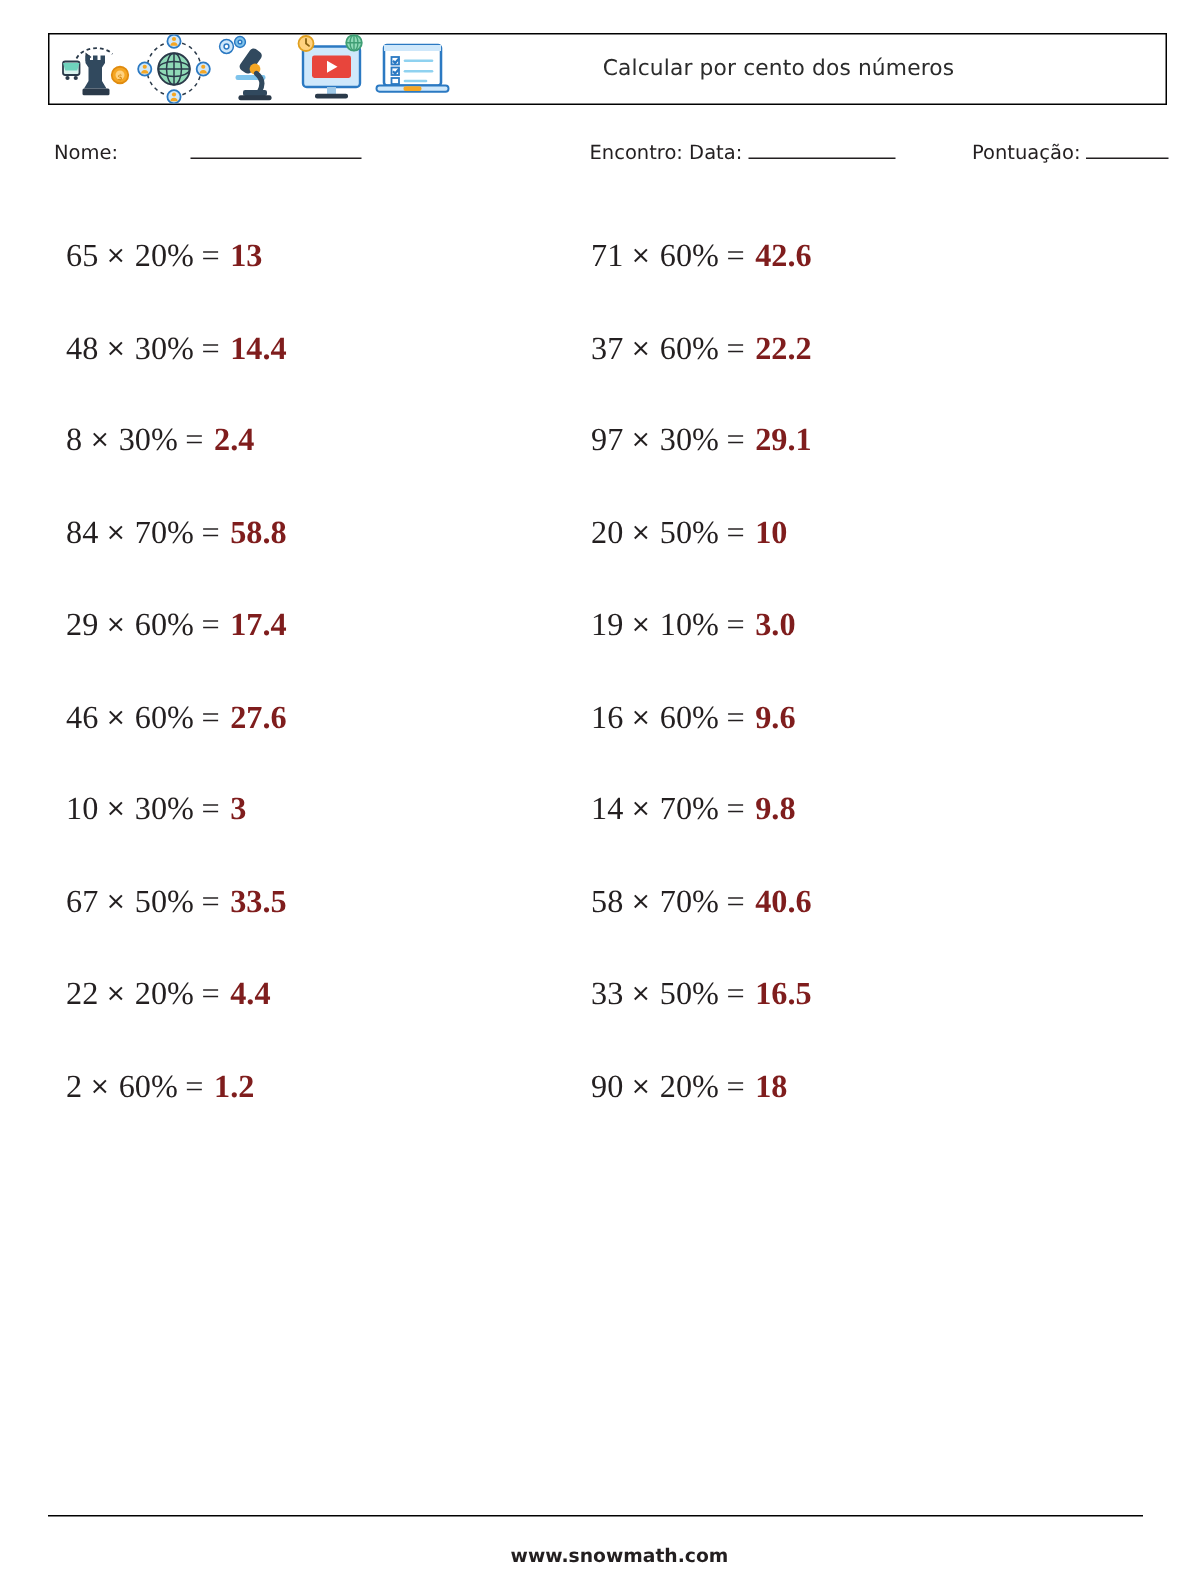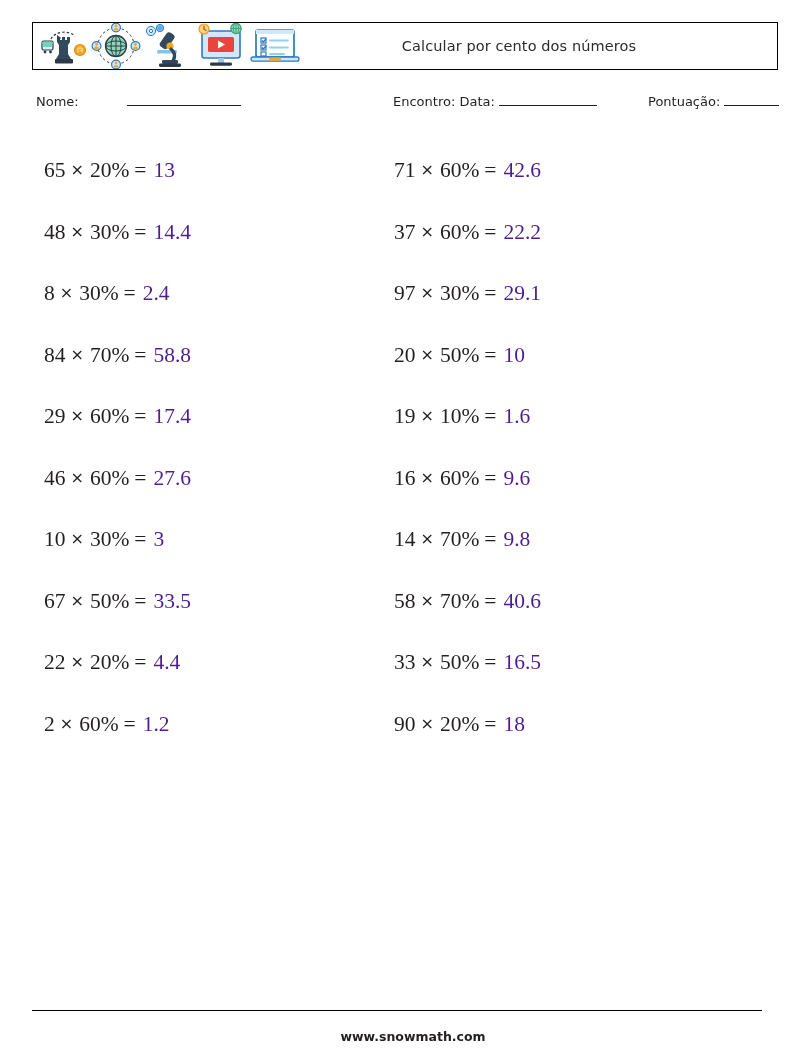--- a/index.html
+++ b/index.html
@@ -108,22 +108,22 @@
   }
   .p-times {
     font-family: "DejaVu Sans", sans-serif;
     font-size: 16px;
     padding: 0 6px 0 5px;
     position: relative;
     top: -1px;
   }
   .p-equals { padding: 0 7px 0 5px; }
   .p-answer {
-    color: #4c1d95;
-    font-weight: 400;
+    color: #7f1d1d;
+    font-weight: 700;
   }
 
   
   .footer-rule {
     position: absolute;
     left: 32px;
     top: 1010px;
     width: 730px;
     height: 0;
     border-top: 1.6px solid #000000;
@@ -368,21 +368,21 @@
         <span class="p-times">×</span>
         <span class="p-percent">50%</span>
         <span class="p-equals">=</span>
         <span class="p-answer">10</span>
       </div>
       <div class="problem-row">
         <span class="p-operand">19</span>
         <span class="p-times">×</span>
         <span class="p-percent">10%</span>
         <span class="p-equals">=</span>
-        <span class="p-answer">1.6</span>
+        <span class="p-answer">3.0</span>
       </div>
       <div class="problem-row">
         <span class="p-operand">16</span>
         <span class="p-times">×</span>
         <span class="p-percent">60%</span>
         <span class="p-equals">=</span>
         <span class="p-answer">9.6</span>
       </div>
       <div class="problem-row">
         <span class="p-operand">14</span>

